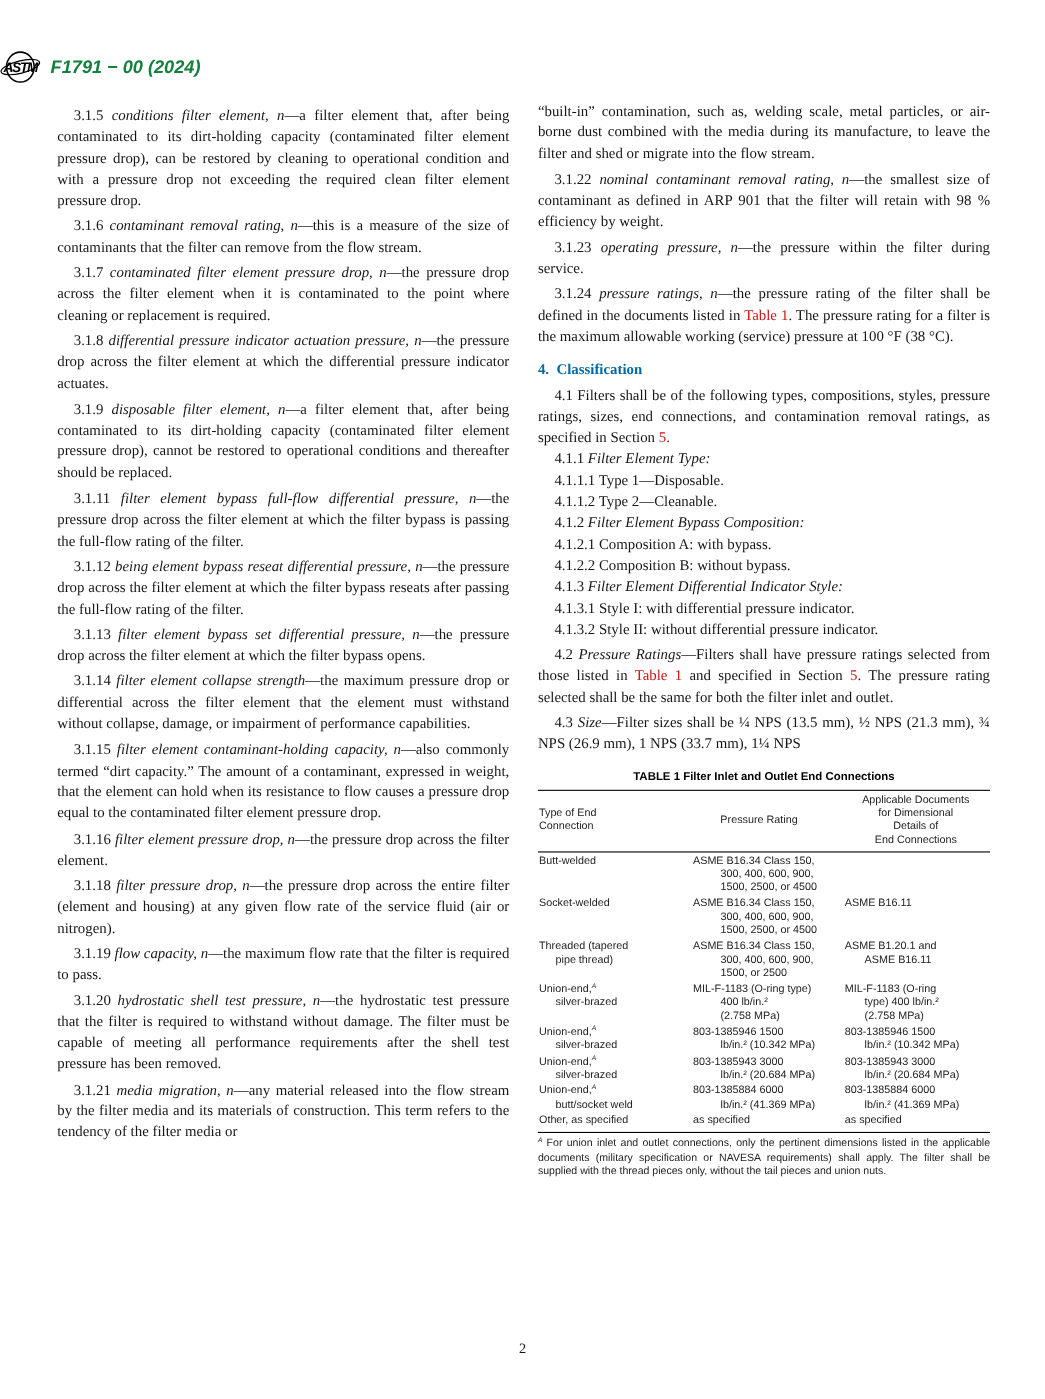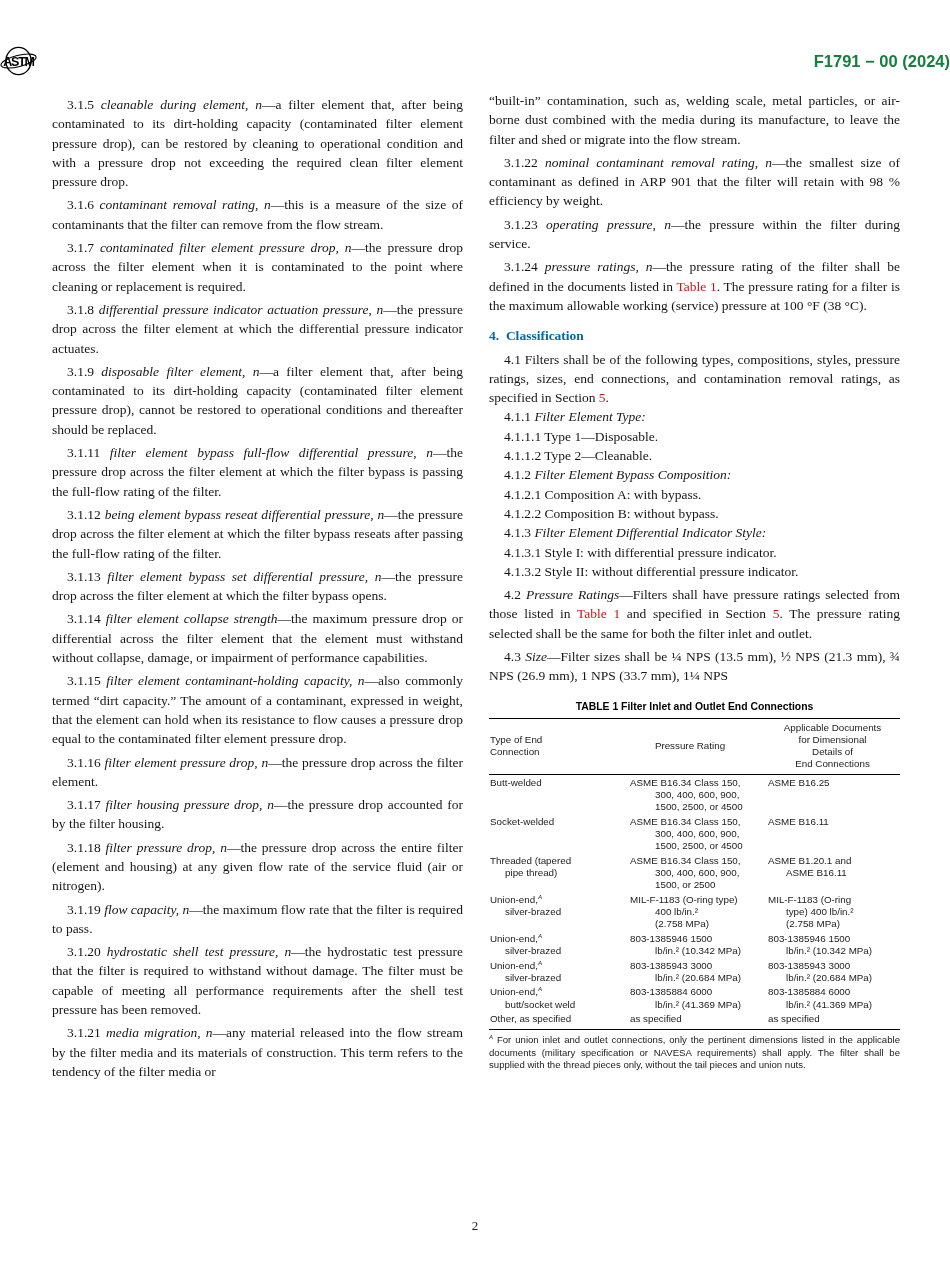--- a/index.html
+++ b/index.html
@@ -1,21 +1,21 @@
 <!DOCTYPE html>
 <html><head>
 <meta charset="utf-8">
 <style>
   html,body{margin:0;padding:0;background:#ffffff;}
   .page{position:relative;width:950px;height:1272px;background:#fff;
         font-family:"Liberation Serif",serif;color:#161616;overflow:hidden;}
 
   
   .doc-header{position:absolute;top:44px;left:0;width:100%;
-              display:flex;justify-content:space-between;align-items:center;gap:9px;}
+              display:flex;justify-content:flex-start;align-items:center;gap:9px;font-style:italic;}
   .doc-code{font-family:"Liberation Sans",sans-serif;font-weight:700;font-size:16.5px;color:#15803d;}
 
   
   .columns{position:absolute;top:91px;left:52px;display:flex;gap:26px;}
   .col{width:411px;font-size:13.5px;line-height:19.3px;text-align:justify;}
   .blk-p{margin:4px 0 0;text-indent:15px;}
   .blk-pc{margin:0;text-indent:0;}
   .blk-li{margin:0;text-indent:15px;text-align:left;}
   .blk-h2{margin:11px 0 4px;font-weight:700;font-size:13.5px;text-indent:0;text-align:left;color:#0369a1;}
   .i{font-style:italic;}
@@ -54,32 +54,31 @@
         <ellipse cx="18.5" cy="17" rx="12.6" ry="13.6" fill="none" stroke="#000" stroke-width="1.4"></ellipse>
         <ellipse cx="18.5" cy="17" rx="18" ry="5.6" fill="none" stroke="#000" stroke-width="1.1" transform="rotate(-14 18.5 17)"></ellipse>
         <text x="18.5" y="21.6" text-anchor="middle" font-family="Liberation Sans, sans-serif" font-size="12.5" font-weight="bold" letter-spacing="-1.2" fill="#000">ASTM</text>
       </svg>
     </span>
     <span class="doc-code">F1791 − 00 (2024)</span>
   </header>
 
   <main class="columns">
     <section class="col">
-        <p class="blk-p"><span>3.1.5 </span><span class="i">cleanable during element, n</span><span>—a filter element that, after being contaminated to its dirt-holding capacity (contaminated filter element pressure drop), can be restored by cleaning to operational condition and with a pressure drop not exceeding the required clean filter element pressure drop.</span></p>
+        <p class="blk-p"><span>3.1.5 </span><span class="i">conditions filter element, n</span><span>—a filter element that, after being contaminated to its dirt-holding capacity (contaminated filter element pressure drop), can be restored by cleaning to operational condition and with a pressure drop not exceeding the required clean filter element pressure drop.</span></p>
         <p class="blk-p"><span>3.1.6 </span><span class="i">contaminant removal rating, n</span><span>—this is a measure of the size of contaminants that the filter can remove from the flow stream.</span></p>
         <p class="blk-p"><span>3.1.7 </span><span class="i">contaminated filter element pressure drop, n</span><span>—the pressure drop across the filter element when it is contaminated to the point where cleaning or replacement is required.</span></p>
         <p class="blk-p"><span>3.1.8 </span><span class="i">differential pressure indicator actuation pressure, n</span><span>—the pressure drop across the filter element at which the differential pressure indicator actuates.</span></p>
         <p class="blk-p"><span>3.1.9 </span><span class="i">disposable filter element, n</span><span>—a filter element that, after being contaminated to its dirt-holding capacity (contaminated filter element pressure drop), cannot be restored to operational conditions and thereafter should be replaced.</span></p>
         <p class="blk-p"><span>3.1.11 </span><span class="i">filter element bypass full-flow differential pressure, n</span><span>—the pressure drop across the filter element at which the filter bypass is passing the full-flow rating of the filter.</span></p>
         <p class="blk-p"><span>3.1.12 </span><span class="i">being element bypass reseat differential pressure, n</span><span>—the pressure drop across the filter element at which the filter bypass reseats after passing the full-flow rating of the filter.</span></p>
         <p class="blk-p"><span>3.1.13 </span><span class="i">filter element bypass set differential pressure, n</span><span>—the pressure drop across the filter element at which the filter bypass opens.</span></p>
         <p class="blk-p"><span>3.1.14 </span><span class="i">filter element collapse strength</span><span>—the maximum pressure drop or differential across the filter element that the element must withstand without collapse, damage, or impairment of performance capabilities.</span></p>
         <p class="blk-p"><span>3.1.15 </span><span class="i">filter element contaminant-holding capacity, n</span><span>—also commonly termed “dirt capacity.” The amount of a contaminant, expressed in weight, that the element can hold when its resistance to flow causes a pressure drop equal to the contaminated filter element pressure drop.</span></p>
         <p class="blk-p"><span>3.1.16 </span><span class="i">filter element pressure drop, n</span><span>—the pressure drop across the filter element.</span></p>
-        <p class="blk-p"><span>3.1.17 </span><span class="i">filter housing pressure drop, n</span><span>—the pressure drop accounted for by the filter housing.</span></p>
         <p class="blk-p"><span>3.1.18 </span><span class="i">filter pressure drop, n</span><span>—the pressure drop across the entire filter (element and housing) at any given flow rate of the service fluid (air or nitrogen).</span></p>
         <p class="blk-p"><span>3.1.19 </span><span class="i">flow capacity, n</span><span>—the maximum flow rate that the filter is required to pass.</span></p>
         <p class="blk-p"><span>3.1.20 </span><span class="i">hydrostatic shell test pressure, n</span><span>—the hydrostatic test pressure that the filter is required to withstand without damage. The filter must be capable of meeting all performance requirements after the shell test pressure has been removed.</span></p>
         <p class="blk-p"><span>3.1.21 </span><span class="i">media migration, n</span><span>—any material released into the flow stream by the filter media and its materials of construction. This term refers to the tendency of the filter media or</span></p>
       </section>
     <section class="col">
         <p class="blk-pc"><span>“built-in” contamination, such as, welding scale, metal particles, or air-borne dust combined with the media during its manufacture, to leave the filter and shed or migrate into the flow stream.</span></p>
         <p class="blk-p"><span>3.1.22 </span><span class="i">nominal contaminant removal rating, n</span><span>—the smallest size of contaminant as defined in ARP 901 that the filter will retain with 98 % efficiency by weight.</span></p>
         <p class="blk-p"><span>3.1.23 </span><span class="i">operating pressure, n</span><span>—the pressure within the filter during service.</span></p>
         <p class="blk-p"><span>3.1.24 </span><span class="i">pressure ratings, n</span><span>—the pressure rating of the filter shall be defined in the documents listed in </span><span class="red">Table 1</span><span>. The pressure rating for a filter is the maximum allowable working (service) pressure at 100 °F (38 °C).</span></p>
@@ -116,23 +115,20 @@
           <div class="t-body">
             <div class="t-row">
               <div class="t-c1">
                 <div class="ln">Butt-welded</div>
               </div>
               <div class="t-c2">
                 <div class="ln">ASME B16.34 Class 150,</div>
                 <div class="ln ind">300, 400, 600, 900,</div>
                 <div class="ln ind">1500, 2500, or 4500</div>
               </div>
-              <div class="t-c3">
-                <div class="ln">ASME B16.25</div>
-              </div>
             </div>
             <div class="t-row">
               <div class="t-c1">
                 <div class="ln">Socket-welded</div>
               </div>
               <div class="t-c2">
                 <div class="ln">ASME B16.34 Class 150,</div>
                 <div class="ln ind">300, 400, 600, 900,</div>
                 <div class="ln ind">1500, 2500, or 4500</div>
               </div>

